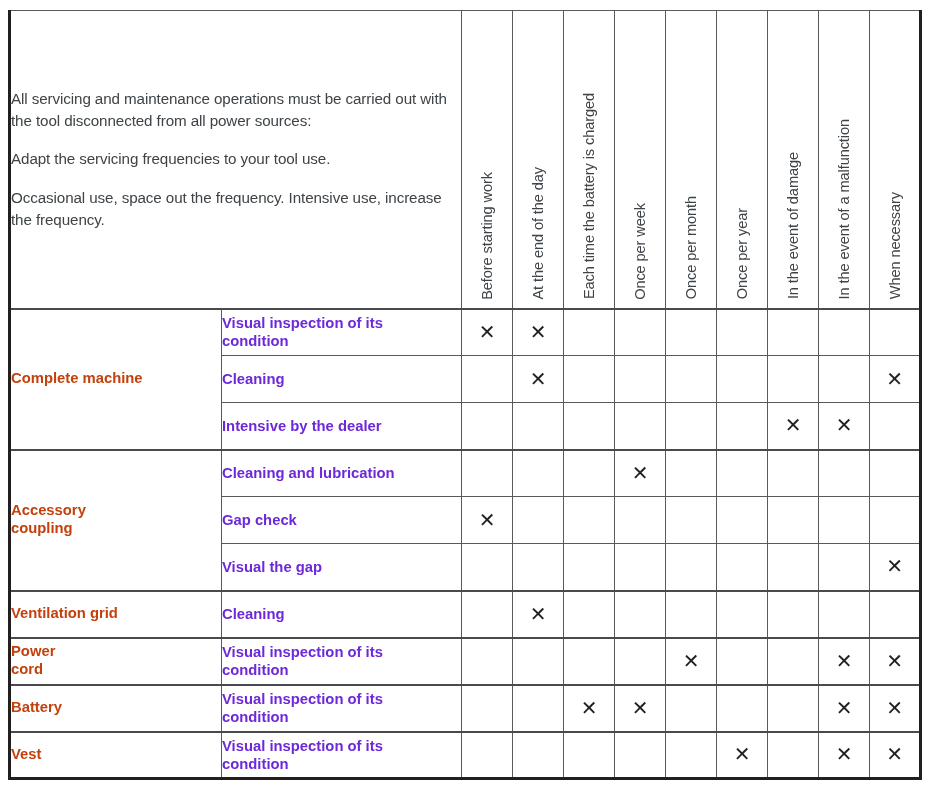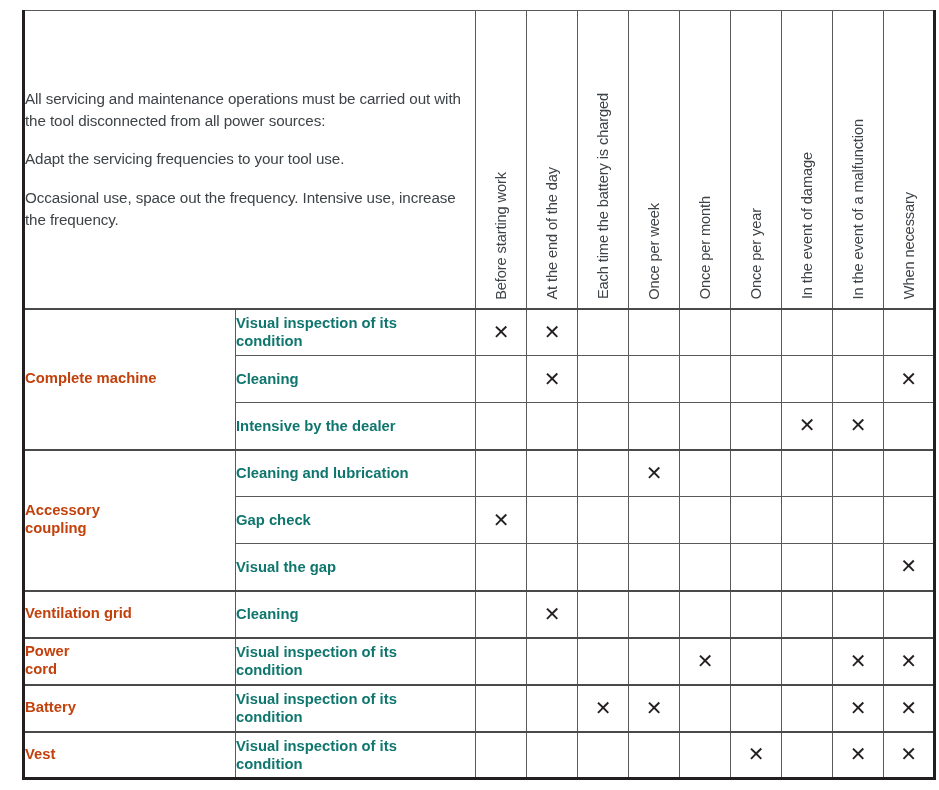--- a/index.html
+++ b/index.html
@@ -12,21 +12,21 @@
     width: 939px;
     height: 790px;
     font-family: "Liberation Sans", "DejaVu Sans", sans-serif;
     color: #1a1a1a;
     overflow: hidden;
   }
 
   
   #table-wrap {
     position: absolute;
-    left: 22px;
+    left: 8px;
     top: 10px;
     width: 745px;
     height: 770px;
   }
 
   table.sched {
     border-collapse: collapse;
     table-layout: fixed;
     width: 911px;
     height: 770px;
@@ -110,21 +110,21 @@
     color: #c2410c;
     border-left: none;
   }
   td.group-cell .gl { white-space: pre-line; }
 
   td.task-cell {
     padding: 0 8px 0 12px;
     font-weight: bold;
     font-size: 14.8px;
     line-height: 1.22;
-    color: #0f766e;
+    color: #6d28d9;
   }
   td.task-cell .tl { white-space: pre-line; }
 
   td.check-cell {
     text-align: center;
     vertical-align: middle;
   }
   td.check-cell .xmark {
     display: inline-block;
     font-size: 20px;

